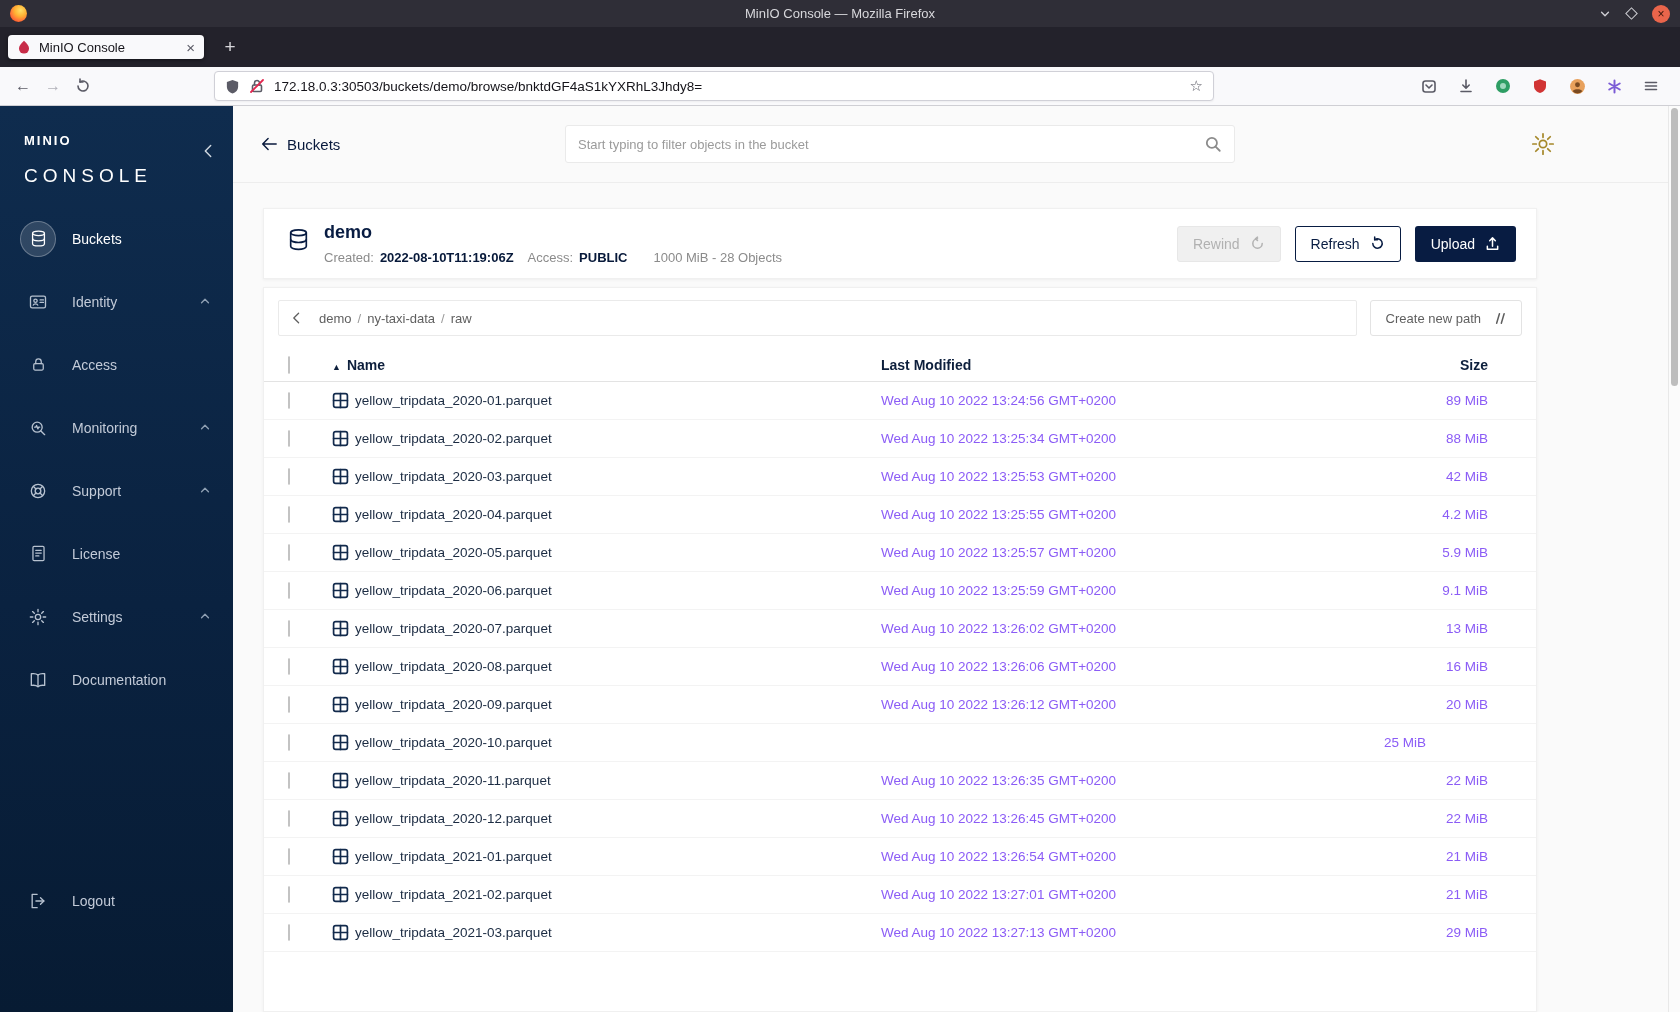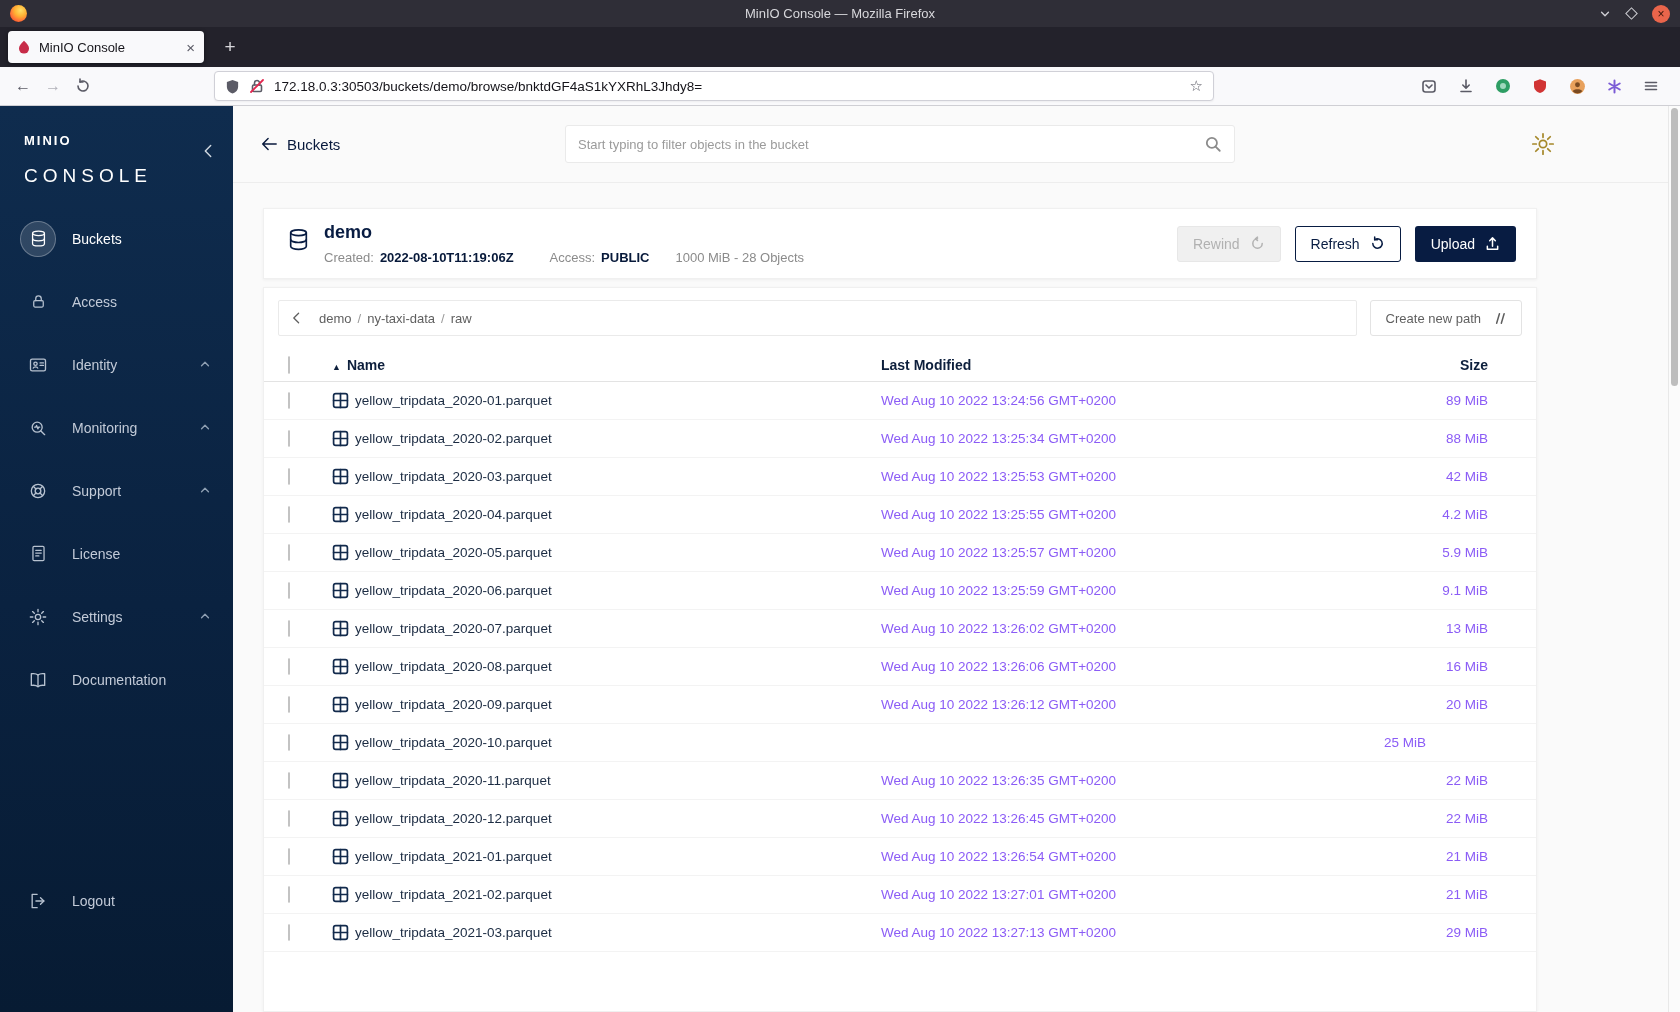--- a/index.html
+++ b/index.html
@@ -12,21 +12,21 @@
   .titlebar{height:27px;background:#2f2e37;position:relative;display:flex;align-items:center;color:#d8d8dc;font-size:13px}
   .ff-logo{width:17px;height:17px;border-radius:50%;margin-left:10px;
     background:radial-gradient(circle at 62% 32%, #ffe066 0%, #ffb133 38%, #ff7139 66%, #e0340f 100%)}
   .win-title{position:absolute;left:50%;transform:translateX(-50%);white-space:nowrap}
   .win-controls{position:absolute;right:10px;display:flex;align-items:center;gap:16px}
   .win-btn{display:flex;align-items:center;justify-content:center;color:#cfcfd4}
   .win-max{width:9px;height:9px;border:1.5px solid #cfcfd4;transform:rotate(45deg)}
   .win-close{width:18px;height:18px;border-radius:50%;background:#e9654b;color:#3a160b;font-size:12px;line-height:1;display:flex;align-items:center;justify-content:center}
 
   .tabbar{height:40px;background:#23222b;display:flex;align-items:center;padding-left:8px}
-  .tab{height:32px;width:196px;background:#f9f9fb;border-radius:4px;display:flex;align-items:center;gap:8px;
+  .tab{height:24px;width:196px;background:#f9f9fb;border-radius:4px;display:flex;align-items:center;gap:8px;
     padding:0 9px;color:#15141a;font-size:13px;box-shadow:0 1px 4px rgba(0,0,0,.45)}
   .tab-title{flex:1;white-space:nowrap;overflow:hidden}
   .tab-close{color:#5b5b66;font-size:15px}
   .newtab{margin-left:12px;width:28px;height:28px;display:flex;align-items:center;justify-content:center;color:#d7d7db;font-size:19px;border-radius:4px}
 
   .navbar{height:39px;background:#f9f9fb;border-bottom:1px solid #cfcfd4;display:flex;align-items:center;padding:0 8px;color:#5b5b66}
   .nav-btn{width:30px;height:30px;display:flex;align-items:center;justify-content:center;border-radius:4px;flex:none}
   .nav-arrow{font-size:16px}
   .nav-arrow.dim{color:#b1b1b9}
   .urlbar{width:1000px;height:30px;margin-left:116px;background:#fff;border:1px solid #d0d0d7;border-radius:4px;
@@ -62,21 +62,21 @@
   .gear-btn{margin-left:auto;color:#a5882a;display:flex}
 
   .content{flex:1;padding:25px 0 0 30px;overflow:hidden;display:flex;flex-direction:column}
   .card{width:1274px;background:#fff;border:1px solid #f0f0f0;box-shadow:0 1px 3px rgba(0,0,0,.05)}
 
   .bucket-card{flex:none;padding:13px 20px;display:flex;align-items:flex-start;margin-bottom:8px}
   .bucket-ic{color:#081c42;margin:5px 13px 0 2px}
   .bucket-title{font-size:18px;font-weight:700;color:#081c42}
   .bucket-meta{margin-top:7px;display:flex;align-items:flex-end;font-size:13px;color:#8b8b8b;gap:6px}
   .meta-val{color:#07193a;font-weight:600}
-  .meta-access{margin-left:30px}
+  .meta-access{margin-left:8px}
   .meta-usage{margin-left:20px}
   .bucket-actions{margin-left:auto;align-self:center;display:flex;gap:14px}
   .btn{height:36px;border-radius:3px;font-size:14px;display:inline-flex;align-items:center;gap:10px;padding:0 15px;font-family:"Liberation Sans",sans-serif;border:1px solid transparent}
   .btn-rewind{background:#f0f0f0;color:#b1b1b1;border-color:#e7e7e7}
   .btn-refresh{background:#fff;color:#081c42;border-color:#081c42}
   .btn-upload{background:#081c42;color:#fff}
 
   .browse-card{flex:1;display:flex;flex-direction:column;overflow:hidden}
   .crumb-row{padding:12px 14px;display:flex;align-items:center;gap:13px;flex:none}
   .crumb-box{flex:1;height:36px;border:1px solid #eaeaea;border-radius:2px;display:flex;align-items:center;padding:0 10px;gap:14px;color:#5f5f5f}
@@ -216,40 +216,40 @@
             <svg class="ic" width="19" height="19" viewBox="0 0 24 24">
               <ellipse cx="12" cy="5.5" rx="7.5" ry="2.8"></ellipse>
               <path d="M4.5 5.5v13c0 1.6 3.4 2.9 7.5 2.9s7.5-1.3 7.5-2.9v-13"></path>
               <path d="M4.5 12c0 1.6 3.4 2.9 7.5 2.9s7.5-1.3 7.5-2.9"></path>
             </svg>
           </span>
         <span class="nav-label">Buckets</span>
       </div>
       <div class="nav-item">
         <span class="nav-ic-wrap">
-            <svg class="ic" width="19" height="19" viewBox="0 0 24 24">
-              <rect x="6" y="11" width="12" height="8" rx="1.5"></rect>
-              <path d="M8.5 11V8.5a3.5 3.5 0 0 1 7 0V11"></path>
-            </svg>
-          </span>
-        <span class="nav-label">Access</span>
-      </div>
-      <div class="nav-item">
-        <span class="nav-ic-wrap">
             <svg class="ic" width="20" height="20" viewBox="0 0 24 24">
               <rect x="3" y="5" width="18" height="14" rx="2"></rect>
               <circle cx="9" cy="10.5" r="2"></circle>
               <path d="M6.3 15.8c.6-2 4.8-2 5.4 0"></path>
               <path d="M14.5 9.5h4M14.5 12.5h4"></path>
             </svg>
           </span>
         <span class="nav-label">Identity</span>
         <span class="nav-chevron"><svg class="ic" width="12" height="12" viewBox="0 0 14 14">
               <path d="M3 9l4-4 4 4"></path>
             </svg></span>
+      </div>
+      <div class="nav-item">
+        <span class="nav-ic-wrap">
+            <svg class="ic" width="19" height="19" viewBox="0 0 24 24">
+              <rect x="6" y="11" width="12" height="8" rx="1.5"></rect>
+              <path d="M8.5 11V8.5a3.5 3.5 0 0 1 7 0V11"></path>
+            </svg>
+          </span>
+        <span class="nav-label">Access</span>
       </div>
       <div class="nav-item">
         <span class="nav-ic-wrap">
             <svg class="ic" width="20" height="20" viewBox="0 0 24 24">
               <circle cx="11" cy="11" r="6"></circle>
               <path d="M15.5 15.5L20 20"></path>
               <path d="M8 11h1.3l1-2 1.5 4 1-2H14"></path>
             </svg>
           </span>
         <span class="nav-label">Monitoring</span>

